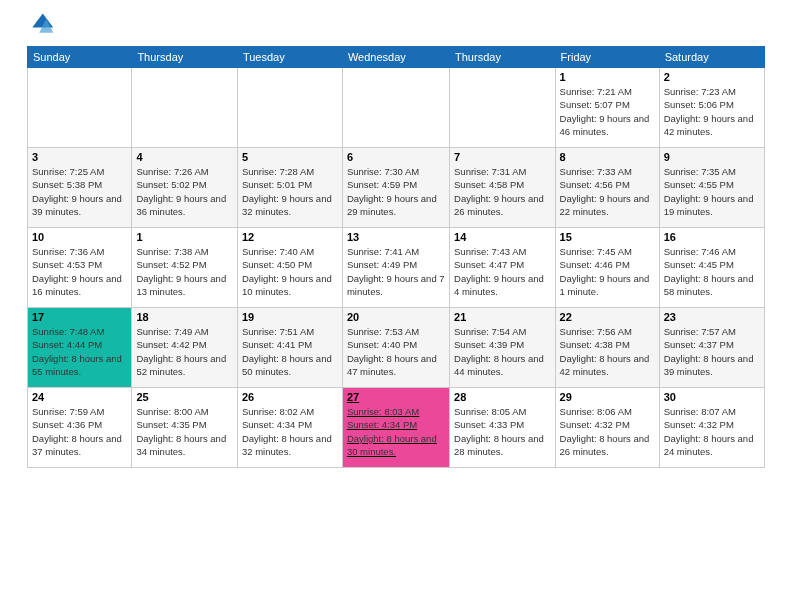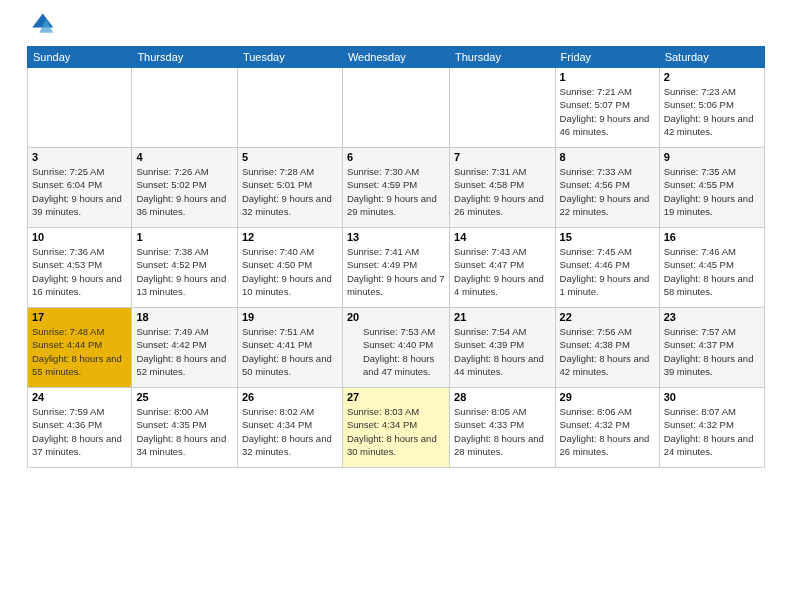--- a/index.html
+++ b/index.html
@@ -143,21 +143,21 @@
             <span class="day-num">2</span>
             <div class="day-info" style="white-space: pre-line;">Sunrise: 7:23 AM
 Sunset: 5:06 PM
 Daylight: 9 hours and 42 minutes.</div>
           </td>
         </tr>
         <tr>
           <td style="background: rgb(245, 245, 245);">
             <span class="day-num">3</span>
             <div class="day-info" style="white-space: pre-line;">Sunrise: 7:25 AM
-Sunset: 6:04 PM
+Sunset: 5:38 PM
 Daylight: 9 hours and 39 minutes.</div>
           </td>
           <td style="background: rgb(245, 245, 245);">
             <span class="day-num">4</span>
             <div class="day-info" style="white-space: pre-line;">Sunrise: 7:26 AM
 Sunset: 5:02 PM
 Daylight: 9 hours and 36 minutes.</div>
           </td>
           <td style="background: rgb(245, 245, 245);">
             <span class="day-num">5</span>
@@ -228,41 +228,41 @@
 Daylight: 9 hours and 1 minute.</div>
           </td>
           <td style="background: rgb(255, 255, 255);">
             <span class="day-num">16</span>
             <div class="day-info" style="white-space: pre-line;">Sunrise: 7:46 AM
 Sunset: 4:45 PM
 Daylight: 8 hours and 58 minutes.</div>
           </td>
         </tr>
         <tr>
-          <td style="background: #eab308;">
+          <td style="background: #14b8a6;">
             <span class="day-num">17</span>
             <div class="day-info" style="white-space: pre-line;">Sunrise: 7:48 AM
 Sunset: 4:44 PM
 Daylight: 8 hours and 55 minutes.</div>
           </td>
           <td style="background: rgb(245, 245, 245); margin-top: 44px;">
             <span class="day-num">18</span>
             <div class="day-info" style="white-space: pre-line;">Sunrise: 7:49 AM
 Sunset: 4:42 PM
 Daylight: 8 hours and 52 minutes.</div>
           </td>
           <td style="background: rgb(245, 245, 245);">
             <span class="day-num">19</span>
             <div class="day-info" style="white-space: pre-line;">Sunrise: 7:51 AM
 Sunset: 4:41 PM
 Daylight: 8 hours and 50 minutes.</div>
           </td>
           <td style="background: rgb(245, 245, 245);">
             <span class="day-num">20</span>
-            <div class="day-info" style="white-space: pre-line; margin-left: 16px;">Sunrise: 7:53 AM
+            <div class="day-info" style="white-space: pre-line;">Sunrise: 7:53 AM
 Sunset: 4:40 PM
 Daylight: 8 hours and 47 minutes.</div>
           </td>
           <td style="background: rgb(245, 245, 245);">
             <span class="day-num">21</span>
             <div class="day-info" style="white-space: pre-line;">Sunrise: 7:54 AM
 Sunset: 4:39 PM
 Daylight: 8 hours and 44 minutes.</div>
           </td>
           <td style="background: rgb(245, 245, 245);">
@@ -290,21 +290,21 @@
             <div class="day-info" style="white-space: pre-line;">Sunrise: 8:00 AM
 Sunset: 4:35 PM
 Daylight: 8 hours and 34 minutes.</div>
           </td>
           <td style="background: rgb(255, 255, 255);">
             <span class="day-num">26</span>
             <div class="day-info" style="white-space: pre-line;">Sunrise: 8:02 AM
 Sunset: 4:34 PM
 Daylight: 8 hours and 32 minutes.</div>
           </td>
-          <td style="background: #fef9c3;">
+          <td style="background: #ec4899; text-decoration: underline;">
             <span class="day-num">27</span>
             <div class="day-info" style="white-space: pre-line;">Sunrise: 8:03 AM
 Sunset: 4:34 PM
 Daylight: 8 hours and 30 minutes.</div>
           </td>
           <td style="background: rgb(255, 255, 255);">
             <span class="day-num">28</span>
             <div class="day-info" style="white-space: pre-line;">Sunrise: 8:05 AM
 Sunset: 4:33 PM
 Daylight: 8 hours and 28 minutes.</div>

